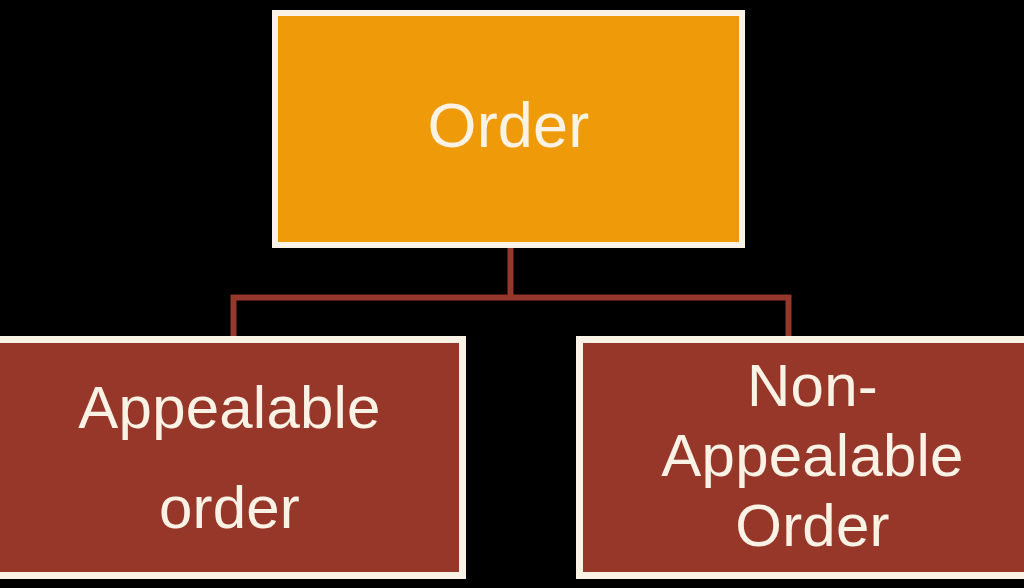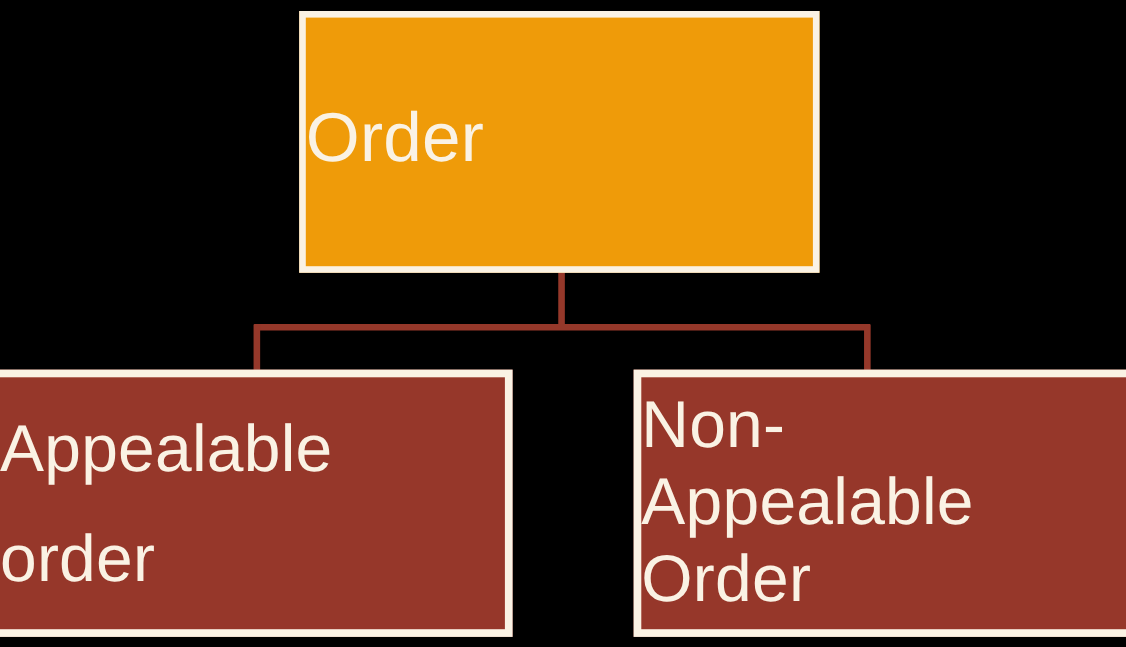--- a/index.html
+++ b/index.html
@@ -26,21 +26,21 @@
     pointer-events: none;
   }
 
   
   .node {
     position: absolute;
     box-sizing: border-box;
     display: flex;
     align-items: center;
     justify-content: center;
-    text-align: left;
+    text-align: center;
   }
   .node-label {
     display: block;
     width: 100%;
     color: #FAF2E4;
     white-space: pre-line;
     letter-spacing: 0.2px;
   }
 
   

